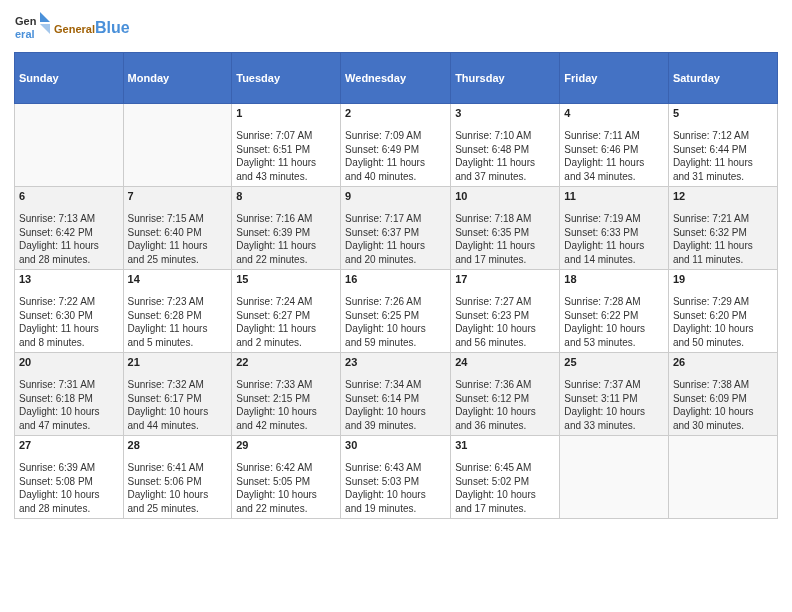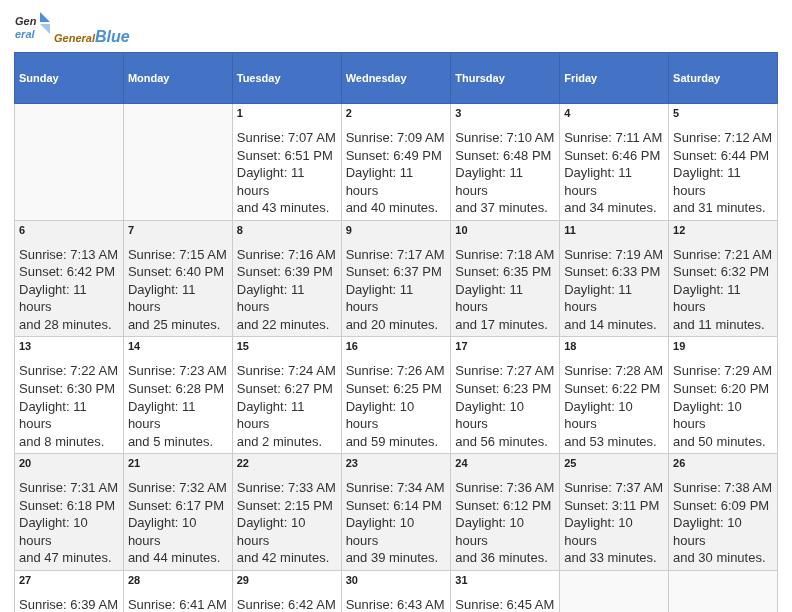--- a/index.html
+++ b/index.html
@@ -15,23 +15,22 @@
       padding: 10px 14px;
     }
     .header-row {
       display: flex;
       justify-content: space-between;
       align-items: flex-start;
       margin-bottom: 6px;
     }
     .logo {
       display: flex;
-      align-items: flex-end;
+      align-items: center;
       gap: 4px;
-      font-style: italic;
     }
     .title-block {
       text-align: right;
     }
     .month-title {
       font-size: 32px;
       font-weight: normal;
       color: #222;
       line-height: 1.1;
     }
@@ -68,21 +67,21 @@
       background: #f9f9f9;
     }
     .day-number {
       font-weight: bold;
       font-size: 11px;
       color: #222;
       display: block;
       margin-bottom: 1px;
     }
     .day-info {
-      font-size: 13px;
+      font-size: 10px;
       color: #333;
       line-height: 1.35;
       margin-top: 10px;
     }
   </style>
 </head>
 <body>
 
 <div class="container">
   <div class="header-row">

